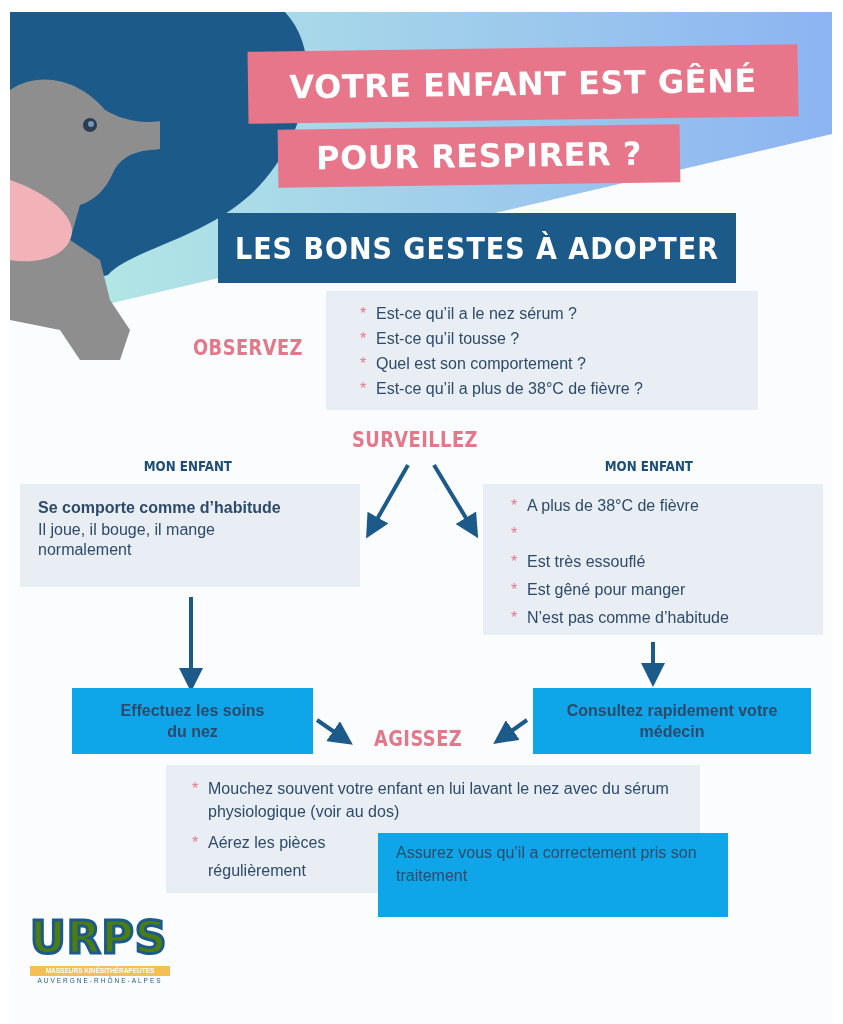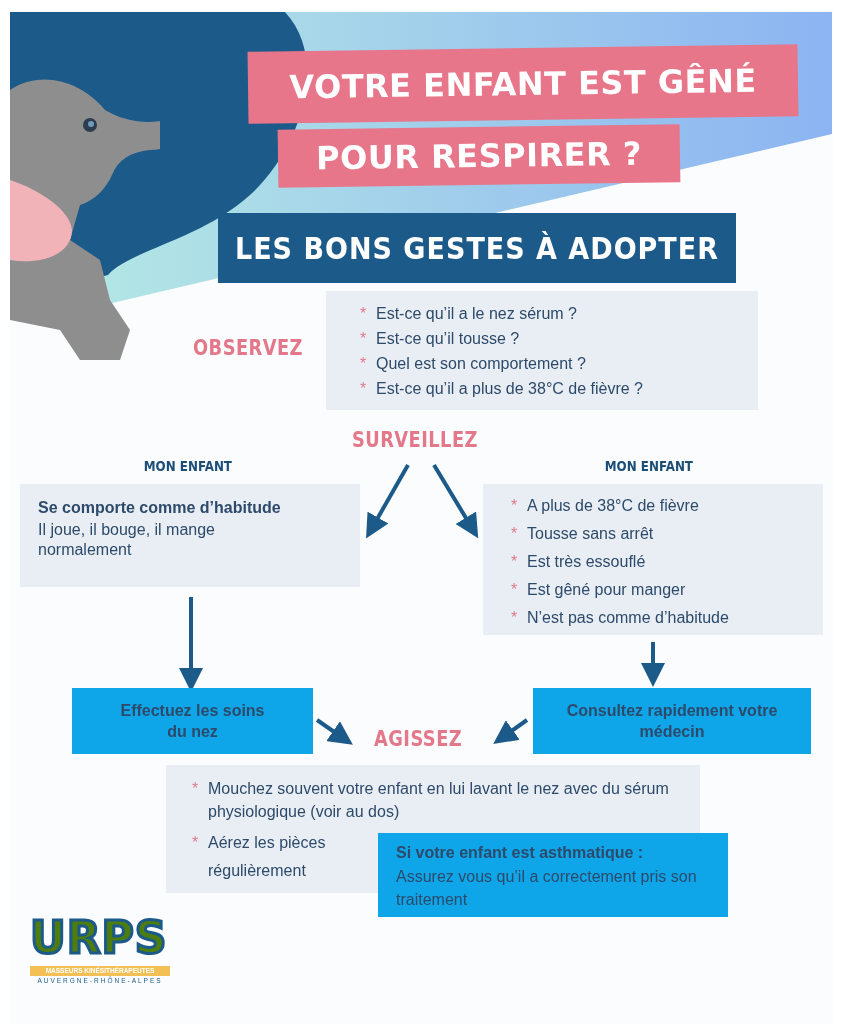--- a/index.html
+++ b/index.html
@@ -102,21 +102,20 @@
 </div>
 
 <div class="box" style="left:483px; top:484px; width:340px; height:151px; padding:8px 0 0 28px;">
   <ul class="bullet-list">
     <li style="line-height:28px;">
         <span class="star">*</span>
         <span>A plus de 38°C de fièvre</span>
       </li>
     <li style="line-height:28px;">
         <span class="star">*</span>
-        <span>Tousse sans arrêt</span>
       </li>
     <li style="line-height:28px;">
         <span class="star">*</span>
         <span>Est très essouflé</span>
       </li>
     <li style="line-height:28px;">
         <span class="star">*</span>
         <span>Est gêné pour manger</span>
       </li>
     <li style="line-height:28px;">
@@ -157,21 +156,20 @@
         <span>Mouchez souvent votre enfant en lui lavant le nez avec du sérum physiologique (voir au dos)</span>
       </li>
     <li style="width:190px; line-height:28px; margin-top:6px;">
         <span class="star">*</span>
         <span>Aérez les pièces régulièrement</span>
       </li>
   </ul>
 </div>
 
 <div class="pink-box" style="left:378px; top:833px; width:350px; height:84px; padding:8px 18px;">
-  <div style="font-weight:bold; font-size:16px; line-height:24px; color:#2d4a6a;">Si votre enfant est asthmatique :</div>
   <div style="font-size:16px; line-height:23px; color:#2d4a6a; width:320px;">Assurez vous qu’il a correctement pris son traitement</div>
 </div>
 
 <div class="logo">
   <div style="font-family:'DejaVu Sans', sans-serif; font-size:44px; font-weight:bold; color:#4d7c0f; -webkit-text-stroke:3px #1c5a8a; letter-spacing:1px; line-height:52px;">URPS</div>
   <div style="background:#f4c056; color:#ffffff; font-size:6.5px; font-weight:bold; text-align:center; width:140px; line-height:10px; margin-top:2px;">MASSEURS KINÉSITHÉRAPEUTES</div>
   <div style="color:#1c5a8a; font-size:6.5px; text-align:center; width:140px; letter-spacing:2px; line-height:10px;">AUVERGNE-RHÔNE-ALPES</div>
 </div>
 
 </body></html>

